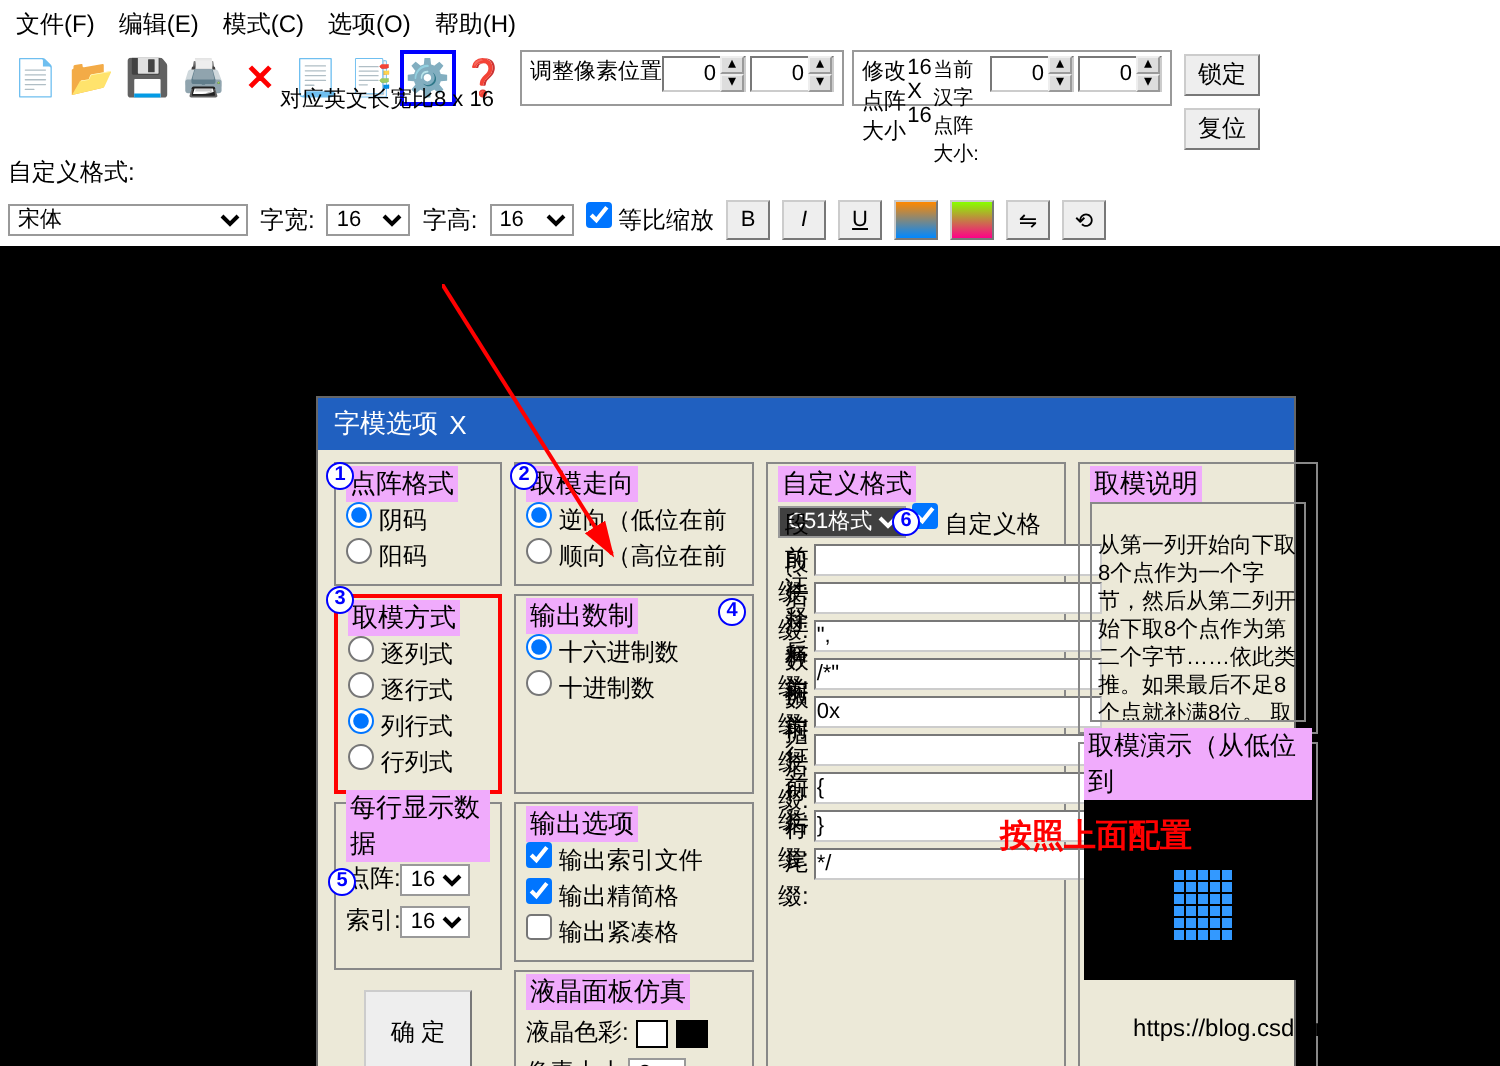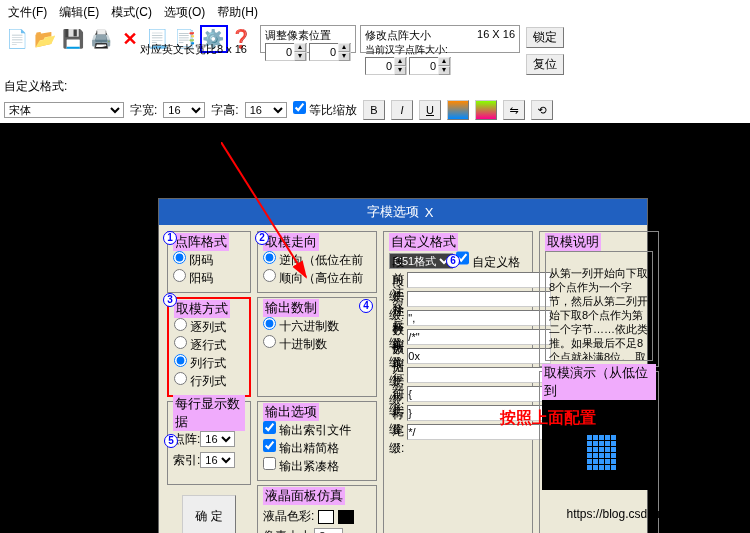--- a/index.html
+++ b/index.html
@@ -3,33 +3,33 @@
 <meta charset="utf-8">
 <style>
 *{box-sizing:border-box;margin:0;padding:0;font-family:"SimSun","Microsoft YaHei",sans-serif}
 body{width:750px;height:533px;background:#fff;overflow:hidden;position:relative}
 .menubar{display:flex;gap:12px;padding:4px 8px;font-size:12px;color:#000}
 .menubar span{cursor:default}
 .toolbar{display:flex;align-items:flex-start;padding:0 4px;height:48px}
 .tb-icons{display:flex;align-items:center;gap:0}
 .tb-btn{width:28px;height:28px;display:inline-flex;align-items:center;justify-content:center;font-size:18px;border:1px solid transparent}
 .tb-btn.hl{border:2px solid blue}
-.tb-group{border:1px solid #999;height:28px;padding:2px 4px;margin-left:4px;font-size:11px;display:flex;flex-direction:column;justify-content:space-between}
+.tb-group{border:1px solid #999;height:28px;padding:2px 4px;margin-left:4px;font-size:11px;display:flex;flex-direction:row;justify-content:space-between}
 .tb-group-title{font-size:11px}
 .spin{display:inline-flex;align-items:center;border:1px inset #ccc;height:18px;background:#fff}
 .spin input{width:28px;border:none;font-size:11px;text-align:right;padding-right:2px}
 .spin .spin-btns{display:flex;flex-direction:column}
 .spin .sb{width:12px;height:9px;font-size:8px;line-height:6px;text-align:center;background:#ddd;border:1px outset #eee;cursor:default}
 .toolbar2{display:flex;align-items:center;gap:6px;padding:2px 4px;font-size:12px;height:26px}
 .toolbar2 select,.toolbar2 input[type=text]{font-size:12px;border:1px solid #999}
 .label{font-size:12px}
 .small-btn{width:22px;height:20px;border:1px outset #ccc;background:#eee;font-size:11px;display:inline-flex;align-items:center;justify-content:center}
 .canvas{background:#000;height:430px;position:relative}
 .dialog{position:absolute;left:158px;top:75px;width:490px;background:#ece9d8;border:1px solid #666;box-shadow:3px 3px 6px rgba(0,0,0,.4)}
-.dialog-title{background:#2060c0;color:#fff;font-size:13px;padding:4px 8px;display:flex;justify-content:center;align-items:center}
+.dialog-title{background:#2060c0;color:#fff;font-size:13px;padding:4px 8px;display:flex;justify-content:flex-start;align-items:center}
 .dialog-title .close{width:20px;text-align:center;cursor:default}
 .dialog-body{padding:6px 8px 10px;font-size:12px;display:grid;grid-template-columns:84px 120px 150px 120px;grid-template-rows:auto;gap:4px 6px}
 .fset{border:1px solid #888;padding:3px 5px 5px;position:relative}
 .fset>.legend{font-size:13px;margin-top:-10px;background:#f0abfc;display:inline-block;padding:0 2px}
 .fset label{display:block;font-size:12px;line-height:17px}
 .redbox{border:2px solid red!important}
 .num-badge{position:absolute;width:14px;height:14px;border:1px solid #00f;border-radius:50%;color:#00f;background:#fff;font-size:10px;line-height:12px;text-align:center;font-weight:bold;z-index:2}
 .col-custom{grid-column:3;grid-row:1/span 5;display:flex;flex-direction:column;gap:2px}
 .col-custom .row{display:flex;align-items:center;gap:3px;font-size:12px;height:19px}
 .col-custom .row span{width:54px;text-align:right}

